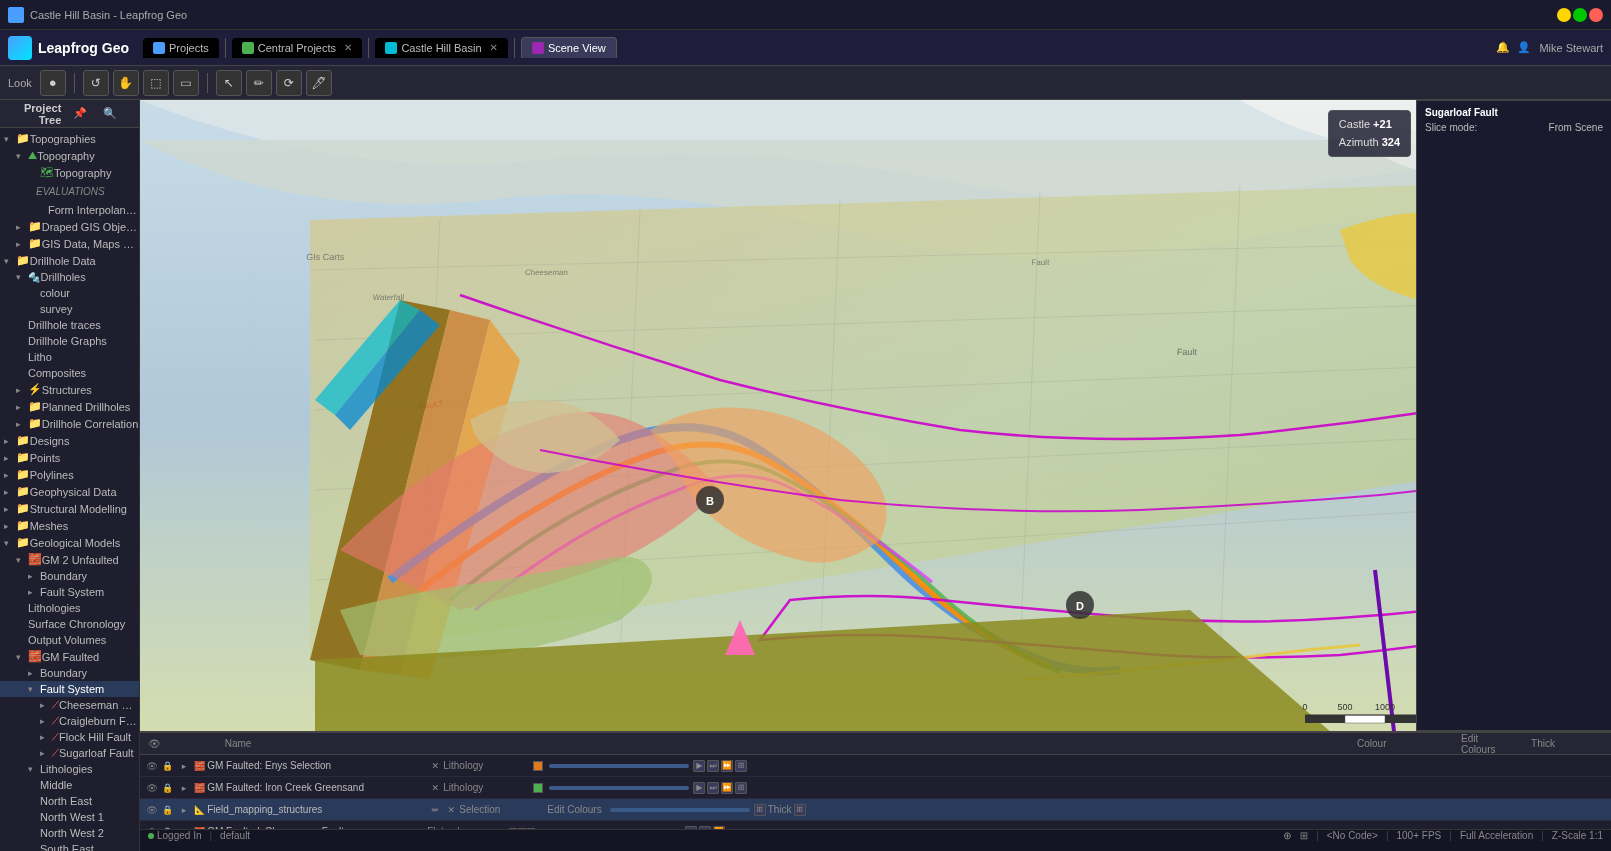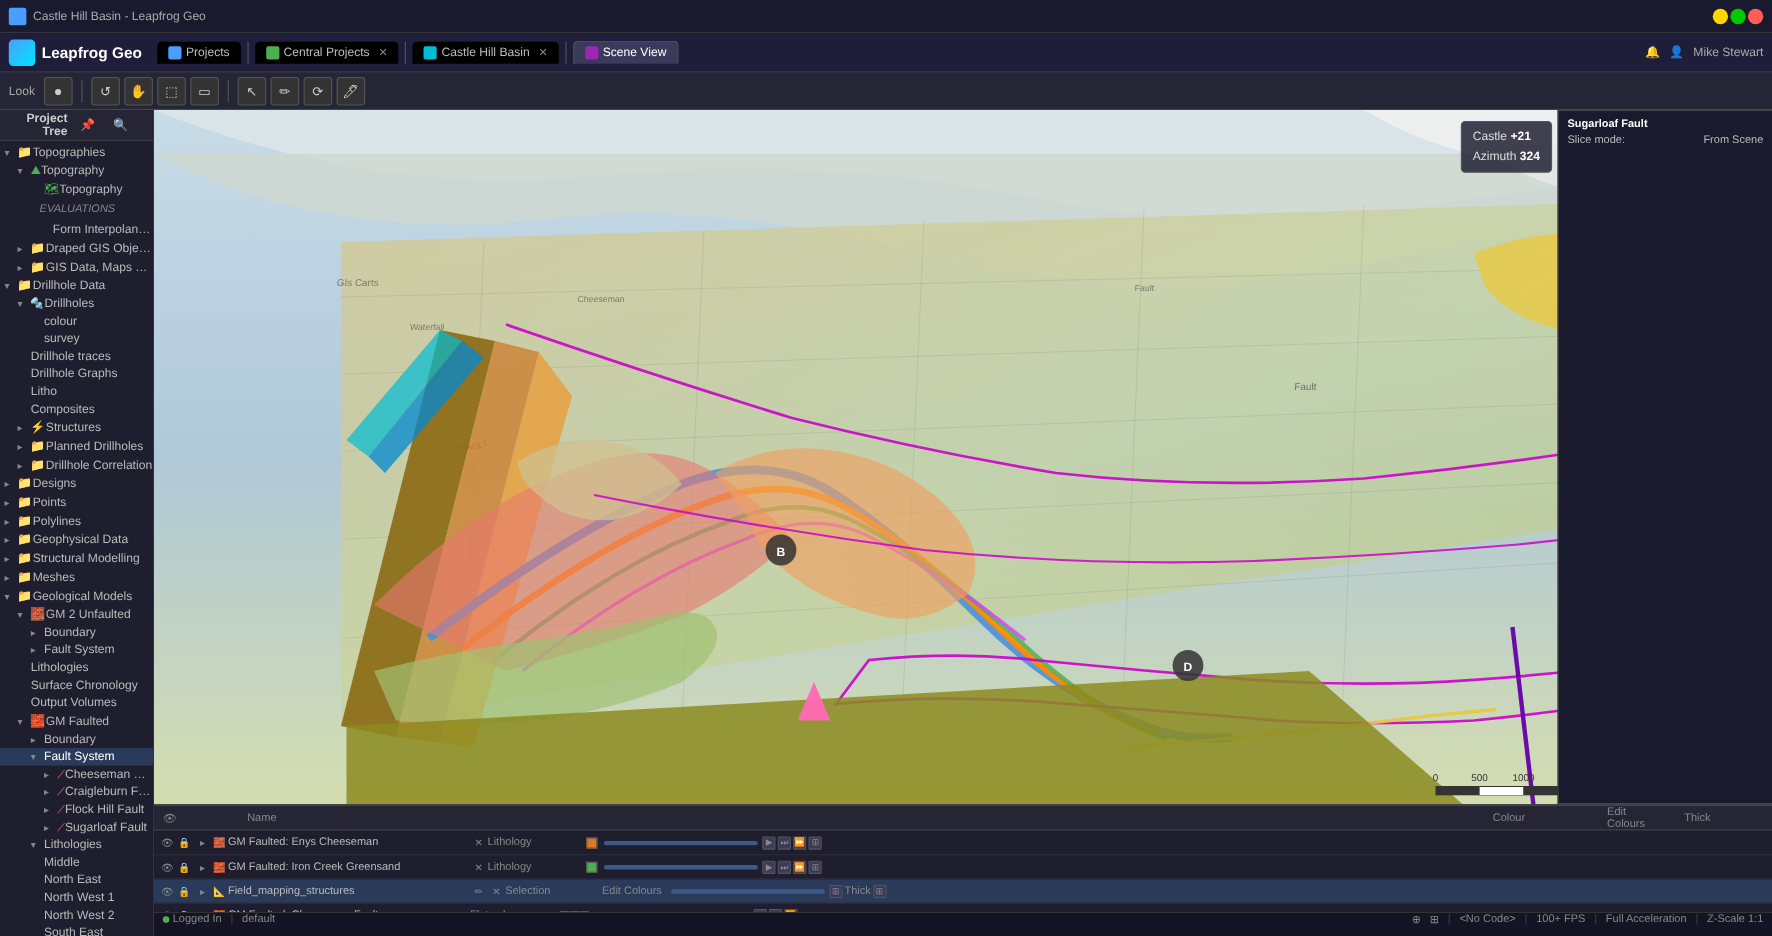--- a/index.html
+++ b/index.html
@@ -609,21 +609,21 @@
         <span style="width:20px;"></span>
       </div>
 
       <div class="layer-rows-container">
 
         <div class="layer-row">
           <span class="layer-vis-btn">👁</span>
           <span class="layer-vis-btn">🔒</span>
           <span class="layer-vis-btn">▸</span>
           <span style="color:#ffa500; font-size:9px; margin:0 2px;">🧱</span>
-          <span class="layer-name">GM Faulted: Enys Cheeseman</span>
+          <span class="layer-name">GM Faulted: Enys Selection</span>
           <span class="layer-vis-btn">✕</span>
           <span class="layer-type">Lithology</span>
           <span style="width:8px;"></span>
           <div style="width:10px; height:10px; background:#e07820; border:1px solid #555; margin:0 2px;"></div>
           <div class="layer-slider" style="width:160px;"></div>
           <div class="layer-controls">
             <div class="mini-btn">▶</div>
             <div class="mini-btn">⏭</div>
             <div class="mini-btn">⏩</div>
             <div class="mini-btn">⊞</div>

